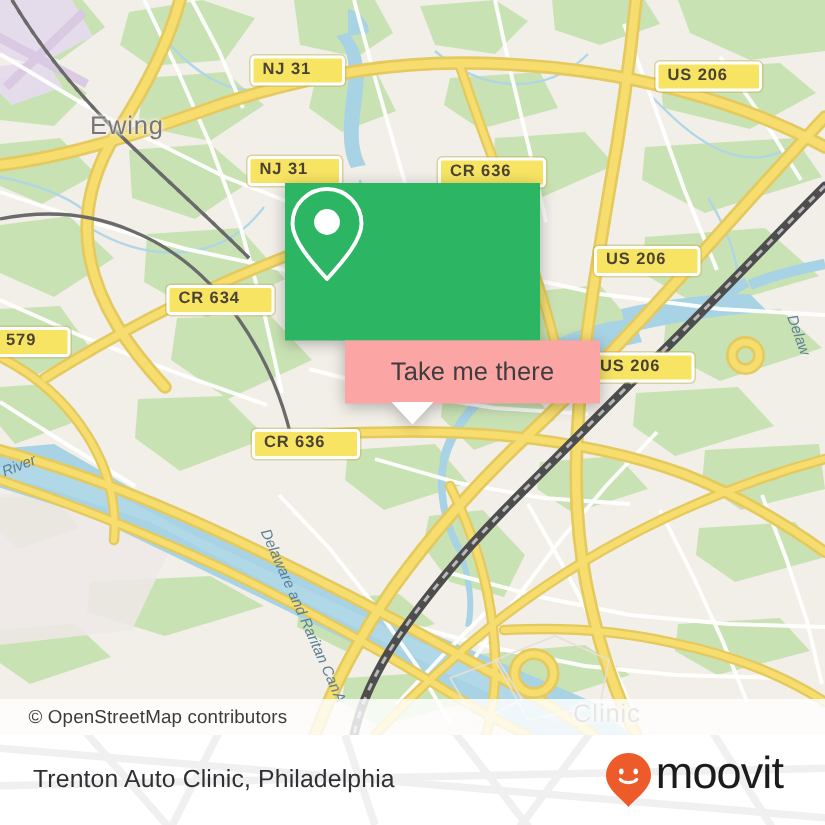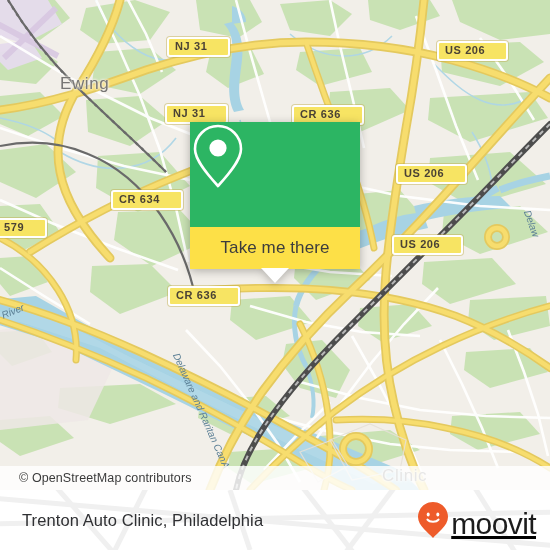--- a/index.html
+++ b/index.html
@@ -47,22 +47,22 @@
   .callout{
     position:absolute;left:190px;top:122px;width:170px;
     filter:drop-shadow(0 2px 5px rgba(0,0,0,.28));
   }
   .callout-top{
     background:#2cb563;height:105px;width:100%;
     display:flex;align-items:center;justify-content:center;
   }
   .callout-top svg{display:block;}
   .callout-bottom{
-    background:#fde047;height:42px;width:100%;
-    display:flex;align-items:center;justify-content:center;
+    background:#fca5a5;height:42px;width:100%;
+    display:flex;align-items:center;justify-content:center;margin-left:40px;
   }
   .callout-bottom span{
     font-size:17px;color:#3d3d3d;letter-spacing:.1px;
   }
   .callout-tail{
     position:absolute;left:50%;bottom:-14px;margin-left:-14px;
     width:0;height:0;
     border-left:14px solid transparent;
     border-right:14px solid transparent;
     border-top:15px solid #ffffff;
@@ -72,22 +72,22 @@
   .footer{
     position:absolute;left:0;top:490px;width:550px;height:60px;
     background:#ffffff;overflow:hidden;
   }
   .footer-bg{position:absolute;left:0;top:0;opacity:1;}
   .footer-title{
     position:absolute;left:22px;top:50%;transform:translateY(-50%);
     font-size:16.5px;color:#2f3033;white-space:nowrap;letter-spacing:.1px;
   }
   .brand{
-    position:absolute;right:14px;top:50%;transform:translateY(-50%);
-    display:flex;align-items:flex-end;gap:2px;text-decoration:underline;
+    position:absolute;right:28px;top:50%;transform:translateY(-50%);
+    display:flex;align-items:flex-start;gap:2px;
   }
   .brand-word{
     font-size:30px;color:#1c1c1c;letter-spacing:-.6px;
     line-height:30px;font-weight:500;
   }
 </style>
 </head>
 <body>
 
 <div class="screen">

